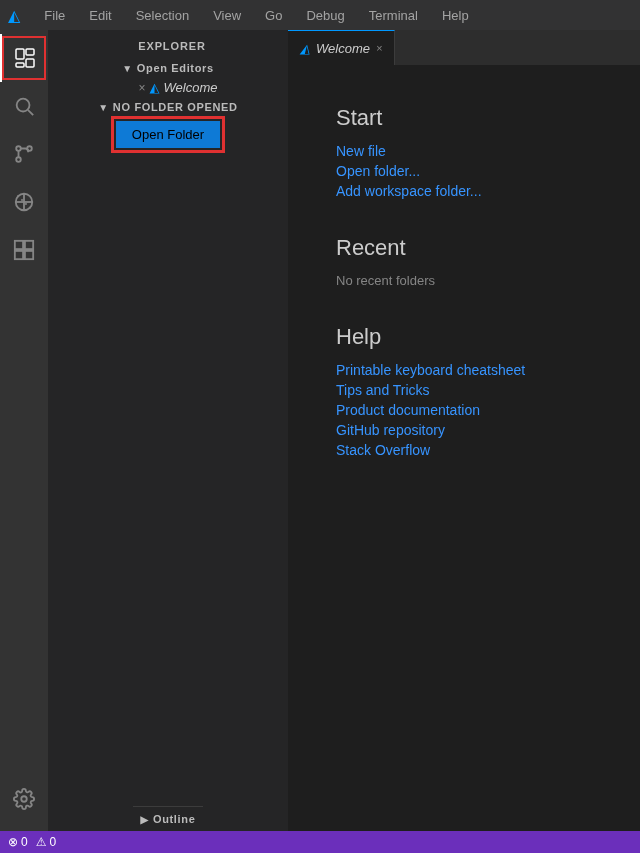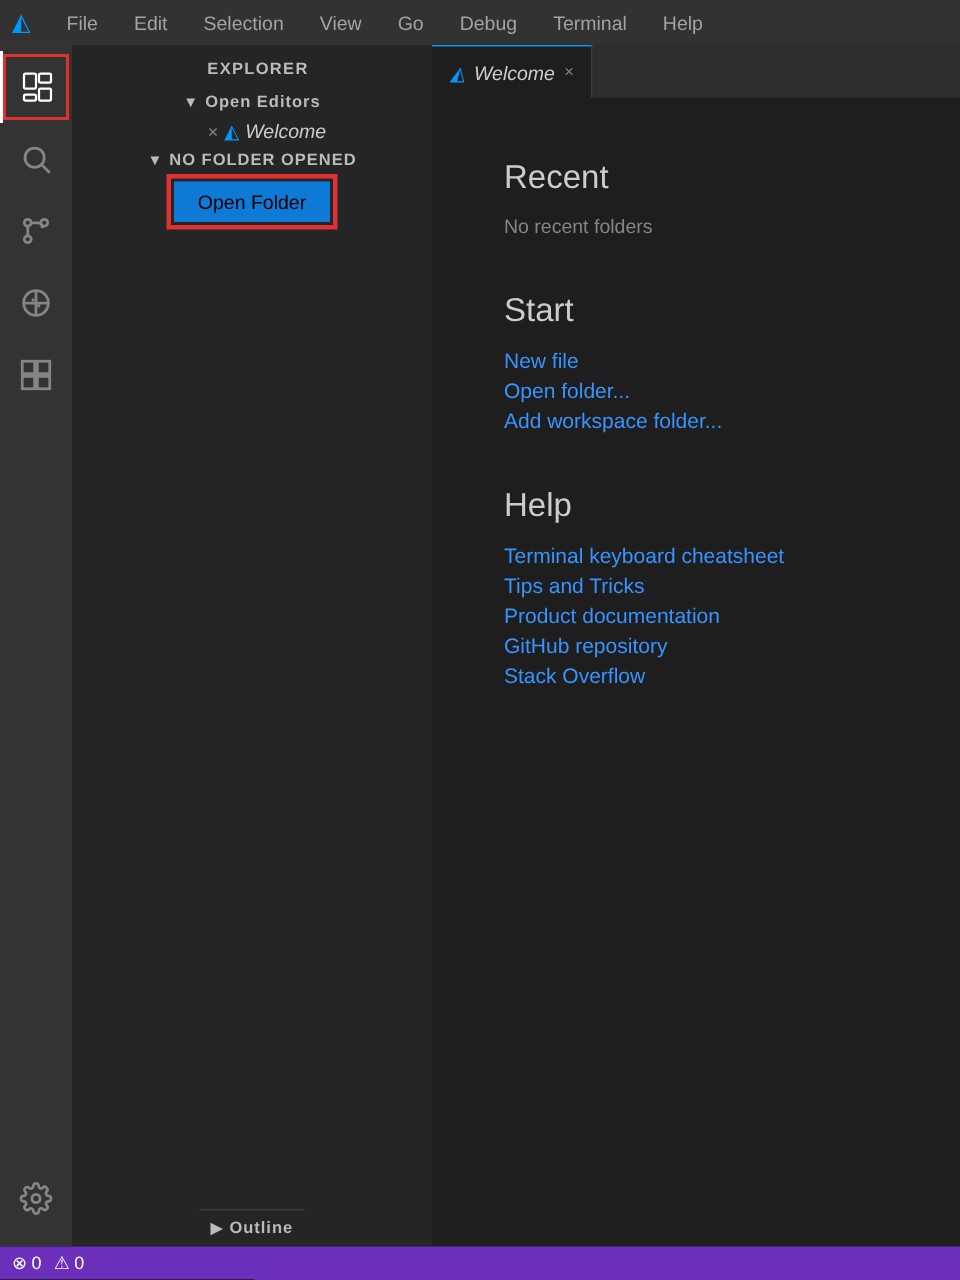--- a/index.html
+++ b/index.html
@@ -351,34 +351,34 @@
       <div class="tab active">
         <span class="tab-icon">◭</span>
         <span>Welcome</span>
         <span class="tab-close">×</span>
       </div>
     </div>
 
     <div class="welcome-content">
 
       <div class="welcome-section">
-        <div class="welcome-section-title">Recent</div>
-        <div class="recent-text">No recent folders</div>
-      </div>
-
-      <div class="welcome-section">
         <div class="welcome-section-title">Start</div>
         <a class="welcome-link">New file</a>
         <a class="welcome-link">Open folder...</a>
         <a class="welcome-link">Add workspace folder...</a>
       </div>
 
       <div class="welcome-section">
+        <div class="welcome-section-title">Recent</div>
+        <div class="recent-text">No recent folders</div>
+      </div>
+
+      <div class="welcome-section">
         <div class="welcome-section-title">Help</div>
-        <a class="welcome-link">Terminal keyboard cheatsheet</a>
+        <a class="welcome-link">Printable keyboard cheatsheet</a>
         <a class="welcome-link">Tips and Tricks</a>
         <a class="welcome-link">Product documentation</a>
         <a class="welcome-link">GitHub repository</a>
         <a class="welcome-link">Stack Overflow</a>
       </div>
 
     </div>
   </div>
 
 </div>

